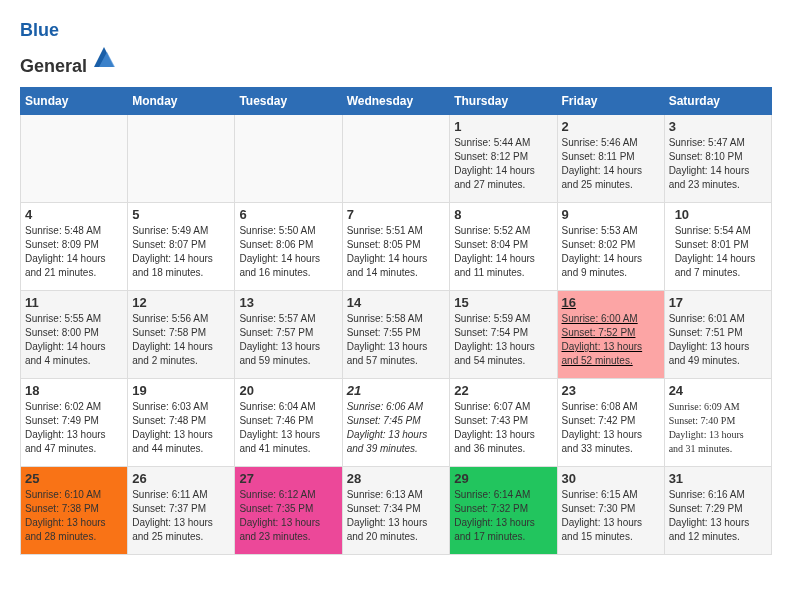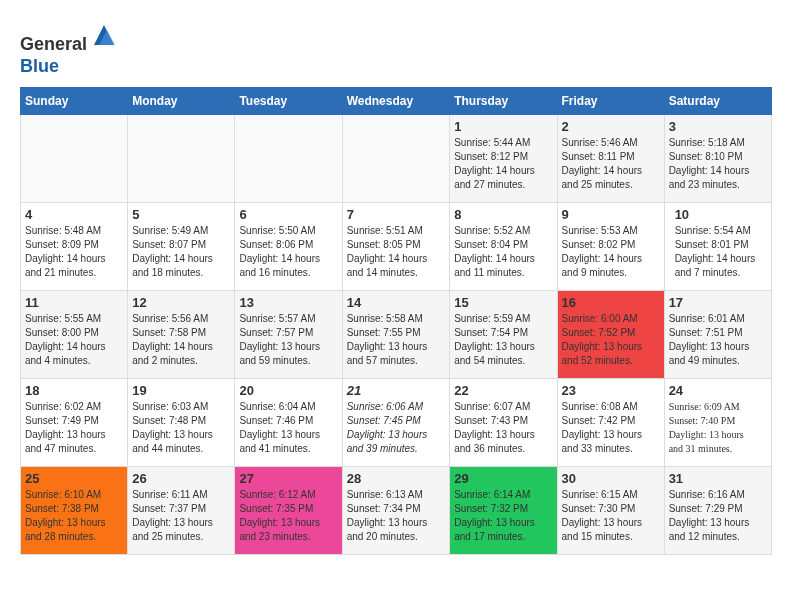--- a/index.html
+++ b/index.html
@@ -87,27 +87,27 @@
       background: #f9f9f9 !important;
     }
   </style>
 </head>
 <body>
 
 <div class="header">
   <div class="logo">
     <div>
       <div class="logo-text">
+        <span class="logo-blue">Blue</span>
+      </div>
+      <div class="logo-text">
         <span class="logo-general">General</span><svg class="logo-icon" viewBox="0 0 30 30" xmlns="http://www.w3.org/2000/svg">
           <polygon points="5,25 15,5 25,25" fill="#1a5fa8"></polygon>
           <polygon points="10,25 18,10 26,25" fill="#4a90d9" opacity="0.7"></polygon>
         </svg>
-      </div>
-      <div class="logo-text">
-        <span class="logo-blue">Blue</span>
       </div>
     </div>
   </div>
   <div class="title-block">
     <div class="month-title"></div>
     <div class="location"></div>
   </div>
 </div>
 
 <table class="calendar">
@@ -137,21 +137,21 @@
         </td>
         <td style="background: rgb(245, 245, 245);">
           <div class="day-number">2</div>
           <div class="day-info" style="white-space: pre-line;">Sunrise: 5:46 AM
 Sunset: 8:11 PM
 Daylight: 14 hours
 and 25 minutes.</div>
         </td>
         <td style="background: rgb(245, 245, 245);">
           <div class="day-number">3</div>
-          <div class="day-info" style="white-space: pre-line;">Sunrise: 5:18 AM
+          <div class="day-info" style="white-space: pre-line;">Sunrise: 5:47 AM
 Sunset: 8:10 PM
 Daylight: 14 hours
 and 23 minutes.</div>
         </td>
       </tr>
       <tr>
         <td style="background: rgb(255, 255, 255);">
           <div class="day-number">4</div>
           <div class="day-info" style="white-space: pre-line;">Sunrise: 5:48 AM
 Sunset: 8:09 PM
@@ -230,21 +230,21 @@
 Daylight: 13 hours
 and 57 minutes.</div>
         </td>
         <td style="background: rgb(245, 245, 245);">
           <div class="day-number">15</div>
           <div class="day-info" style="white-space: pre-line;">Sunrise: 5:59 AM
 Sunset: 7:54 PM
 Daylight: 13 hours
 and 54 minutes.</div>
         </td>
-        <td style="background: #ef4444;">
+        <td style="background: #fca5a5; text-decoration: underline;">
           <div class="day-number">16</div>
           <div class="day-info" style="white-space: pre-line;">Sunrise: 6:00 AM
 Sunset: 7:52 PM
 Daylight: 13 hours
 and 52 minutes.</div>
         </td>
         <td style="background: rgb(245, 245, 245);">
           <div class="day-number">17</div>
           <div class="day-info" style="white-space: pre-line;">Sunrise: 6:01 AM
 Sunset: 7:51 PM

